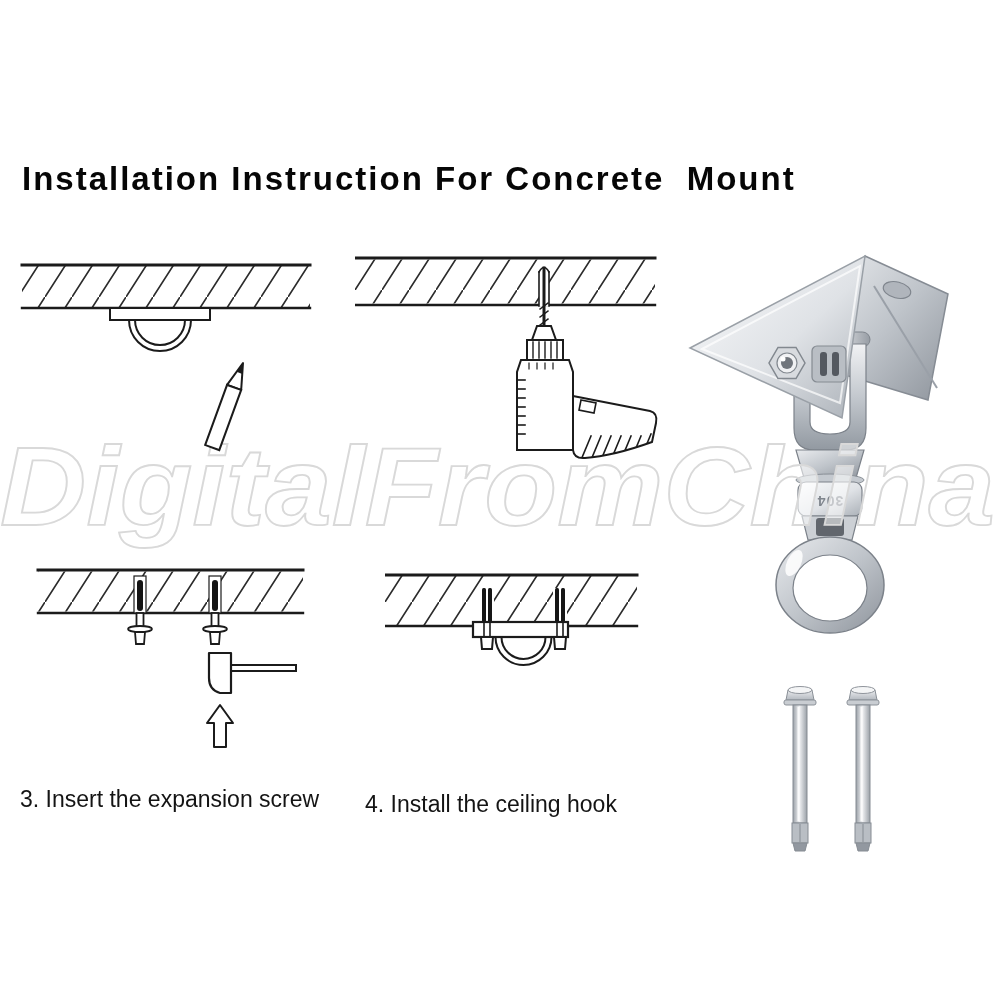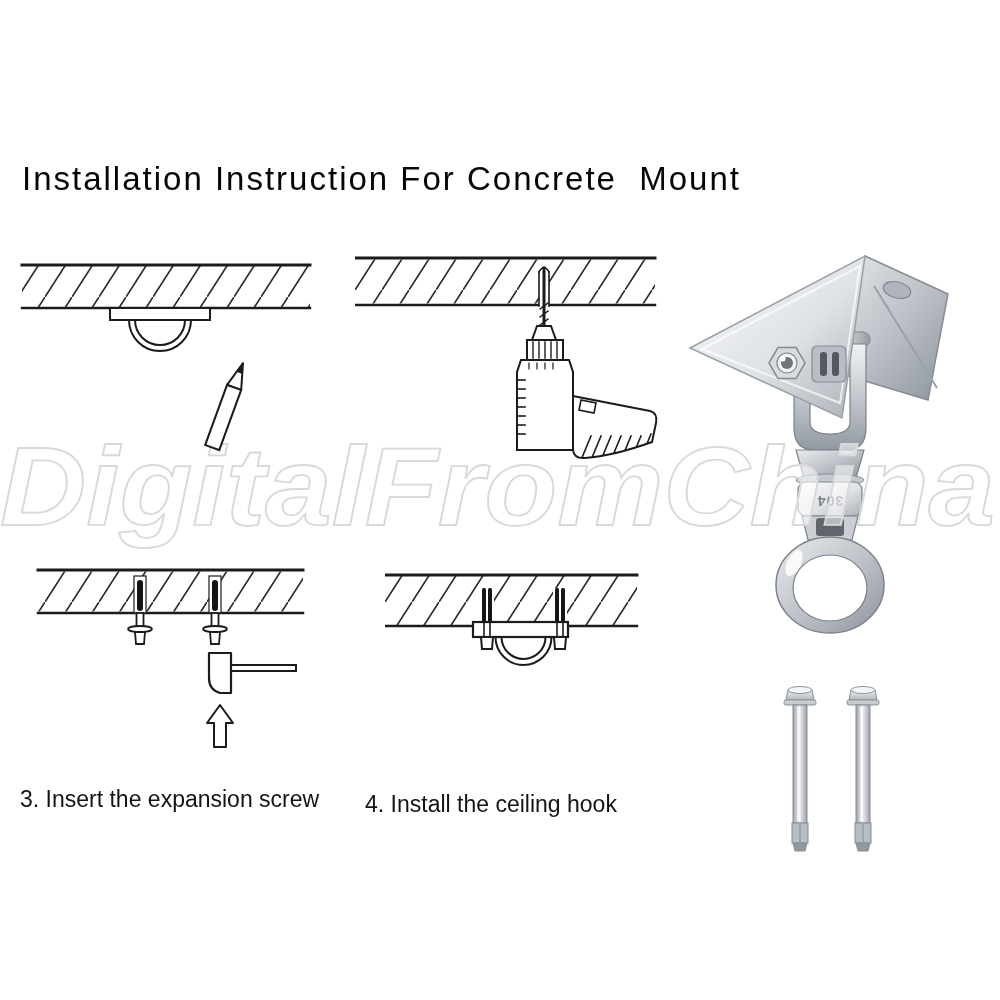--- a/index.html
+++ b/index.html
@@ -1,19 +1,19 @@
 <!DOCTYPE html>
 <html><head>
 <meta charset="utf-8">
 <style>
   html,body{margin:0;padding:0;background:#fff;}
   #stage{position:relative;width:1000px;height:1000px;background:#ffffff;overflow:hidden;
          font-family:"Liberation Sans",sans-serif;color:#141414;}
   .abs{position:absolute;}
-  #title{left:22px;top:160px;font-size:33px;font-weight:normal;letter-spacing:2px;
+  #title{left:22px;top:160px;font-size:33px;font-weight:bold;letter-spacing:2px;
          white-space:pre;color:#060606;z-index:3;}
   .caption{font-size:23px;line-height:1.25;color:#141414;z-index:3;}
   #cap1{left:22px;top:452px;width:300px;}
   #cap2{left:363px;top:452px;width:325px;}
   #cap2 b{font-weight:bold;}
   #cap3{left:20px;top:785px;width:330px;}
   #cap4{left:365px;top:790px;width:320px;}
   .fig{z-index:2;}
   #watermark{left:0;top:425px;width:1000px;height:150px;z-index:1;pointer-events:none;text-align:center;}
   #hook-photo{left:682px;top:248px;z-index:0;}

